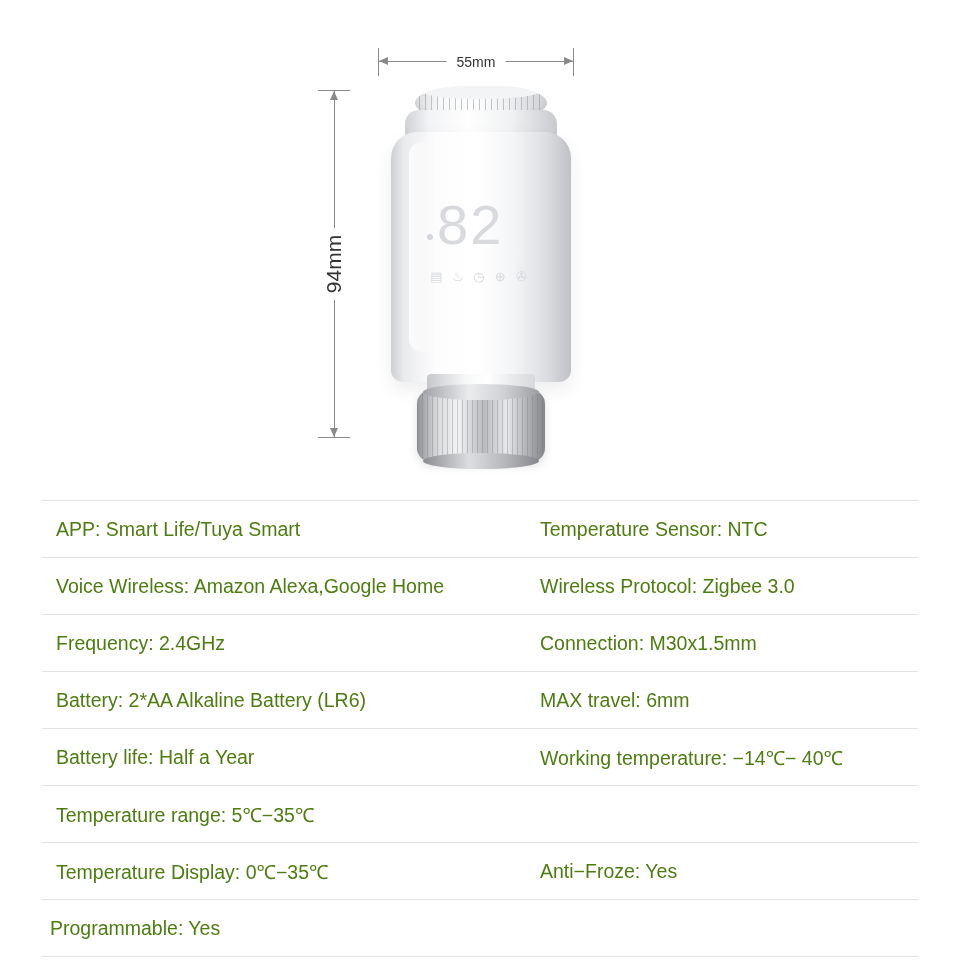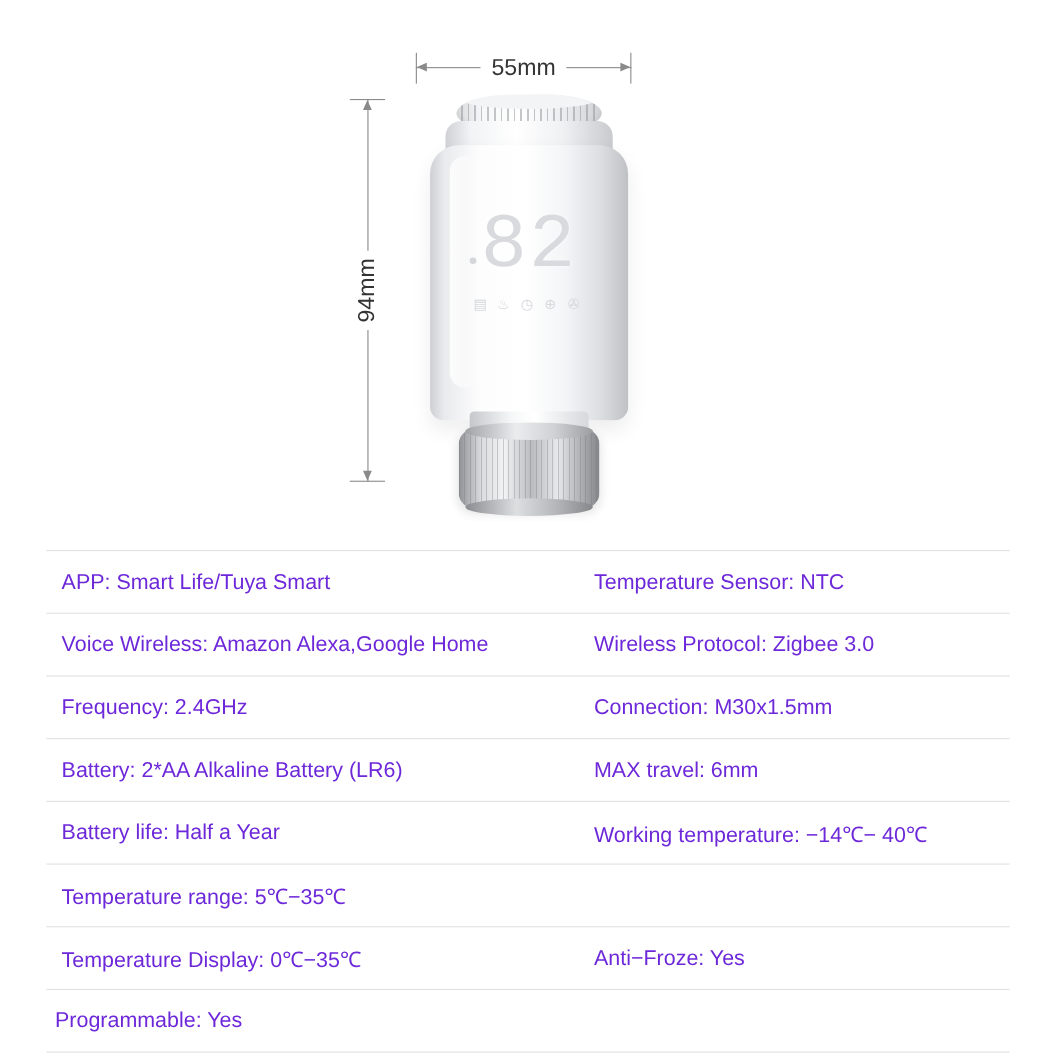--- a/index.html
+++ b/index.html
@@ -54,21 +54,21 @@
   }
   .dim-width .cap-l { left: 0; }
   .dim-width .cap-r { right: 0; }
   .dim-width .label {
     position: absolute;
     left: 50%;
     top: 0px;
     transform: translateX(-50%);
     background: #ffffff;
     padding: 0 10px;
-    font-size: 21px;
+    font-size: 14px;
     color: #333333;
     line-height: 28px;
   }
   .dim-width .arrow {
     position: absolute;
     top: 9px;
     width: 0;
     height: 0;
     border-top: 4.5px solid transparent;
     border-bottom: 4.5px solid transparent;
@@ -225,22 +225,22 @@
     width: 116px;
     height: 106px;
     background: transparent;
   }
   .digits {
     position: absolute;
     left: 18px;
     top: 0px;
     width: 96px;
     height: 62px;
-    font-family: Liberation Mono, monospace;
-    font-size: 70px;
+    font-family: Liberation Sans, sans-serif;
+    font-size: 56px;
     letter-spacing: 2px;
     line-height: 62px;
     color: #d8dade;
     text-shadow: 0 0 3px rgba(255,255,255,0.9);
   }
   .digit-dot {
     position: absolute;
     left: 8px;
     top: 40px;
     width: 6px;
@@ -322,21 +322,21 @@
   }
   .spec-row {
     display: flex;
     height: 56px;
     border-bottom: 1px solid #e2e2e2;
   }
   .spec-cell {
     display: flex;
     align-items: center;
     font-size: 19.5px;
-    color: #6d28d9;
+    color: #4d7c0f;
     white-space: nowrap;
   }
   .spec-cell.left {
     width: 490px;
     padding-left: 14px;
     box-sizing: border-box;
   }
   .spec-cell.right {
     flex: 1;
     padding-left: 8px;

